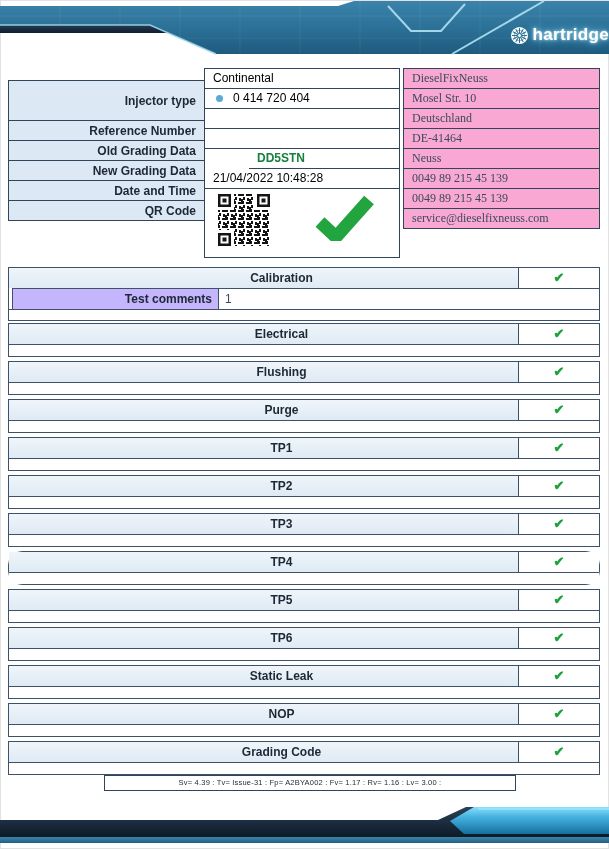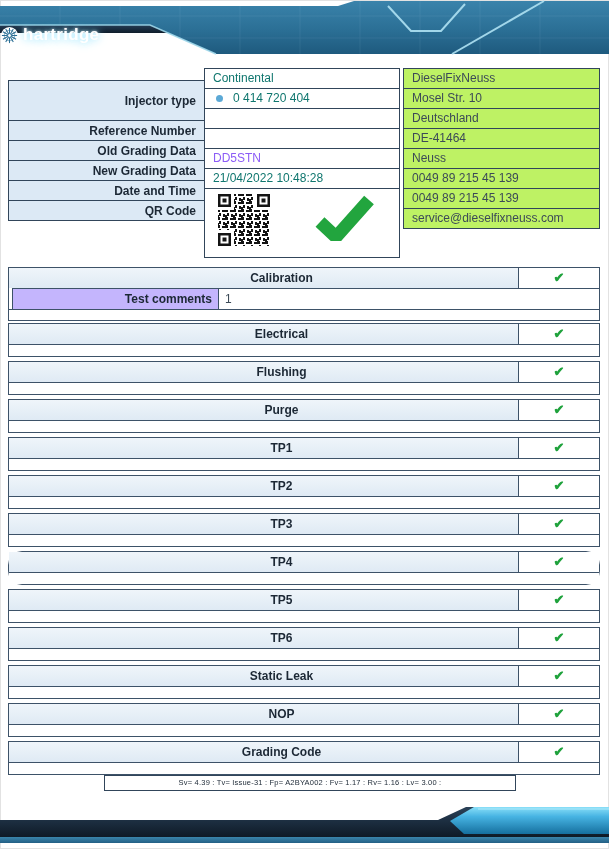--- a/index.html
+++ b/index.html
@@ -5,21 +5,21 @@
   html,body { margin:0; padding:0; background:#ffffff; }
   .page {
     position:relative; width:609px; height:849px; overflow:hidden;
     background:#fff; font-family:"Liberation Sans", sans-serif;
     font-size:12px; color:#3a4754; box-shadow:0 0 0 1px #e2e2e2 inset;
   }
   svg { display:block; }
 
   
   .banner-top { position:absolute; top:0; left:0; }
-  .logo { position:absolute; top:25px; left:0; width:609px; text-align:left; z-index:2; }
+  .logo { position:absolute; top:25px; left:0; width:609px; text-align:right; z-index:2; }
   .logo-inner { display:inline-flex; align-items:center; gap:4px; }
   .logo-text {
     color:#ffffff; font-weight:bold; font-size:17px; letter-spacing:.3px;
     text-shadow:0 0 9px rgba(125,224,255,.95), 0 0 3px rgba(255,255,255,.85);
   }
 
   
   .col-labels { position:absolute; left:8px; top:68px; width:197px; }
   .lbl-row {
     box-sizing:border-box; height:21px; margin-top:-1px;
@@ -27,31 +27,31 @@
     display:flex; align-items:center; justify-content:flex-end;
     padding-right:8px; font-weight:bold; color:#1c2835;
   }
   .lbl-row.first { margin-top:12px; height:41px; }
 
   .col-values {
     position:absolute; left:204px; top:68px; width:196px; height:190px;
     box-sizing:border-box; border:1px solid #31455a; background:#fff;
   }
   .val-row { height:19px; line-height:19px; border-bottom:1px solid #31455a; padding-left:8px;
-             white-space:nowrap; overflow:hidden; color:#0f766e; }
-  .val-row.bold { font-weight:normal; color:#8b5cf6; }
+             white-space:nowrap; overflow:hidden; color:#000000; }
+  .val-row.bold { font-weight:bold; color:#15803d;margin-left:44px; }
   .dot { display:inline-block; width:7px; height:7px; border-radius:50%;
          background:#5ca9d6; margin:0 10px 0 3px; }
   .qr-row { height:68px; display:flex; align-items:flex-start; padding:3px 0 0 12px; }
   .qr-img { margin-top:1px; }
   .big-check { margin-left:40px; margin-top:3px; }
 
   .col-contact {
     position:absolute; left:403px; top:68px; width:197px;
-    box-sizing:border-box; border:1px solid #31455a; background:#bef264;
+    box-sizing:border-box; border:1px solid #31455a; background:#f9a8d4;font-family:Liberation Serif, serif;
   }
   .c-row { height:19px; line-height:19px; border-bottom:1px solid #31455a;
            padding-left:8px; white-space:nowrap; overflow:hidden; color:#3c4a57; }
   .c-row:last-child { border-bottom:none; }
 
   
   .section { position:absolute; left:8px; width:592px; box-sizing:border-box;
              border:1px solid #3d5268; background:#fff; }
   .sec-head { display:flex; height:20px; background:linear-gradient(#eff5fa,#dfeaf4); }
   .sec-title { flex:1; text-align:center; line-height:20px; font-weight:bold; color:#1c2835;padding-left:36px; }

